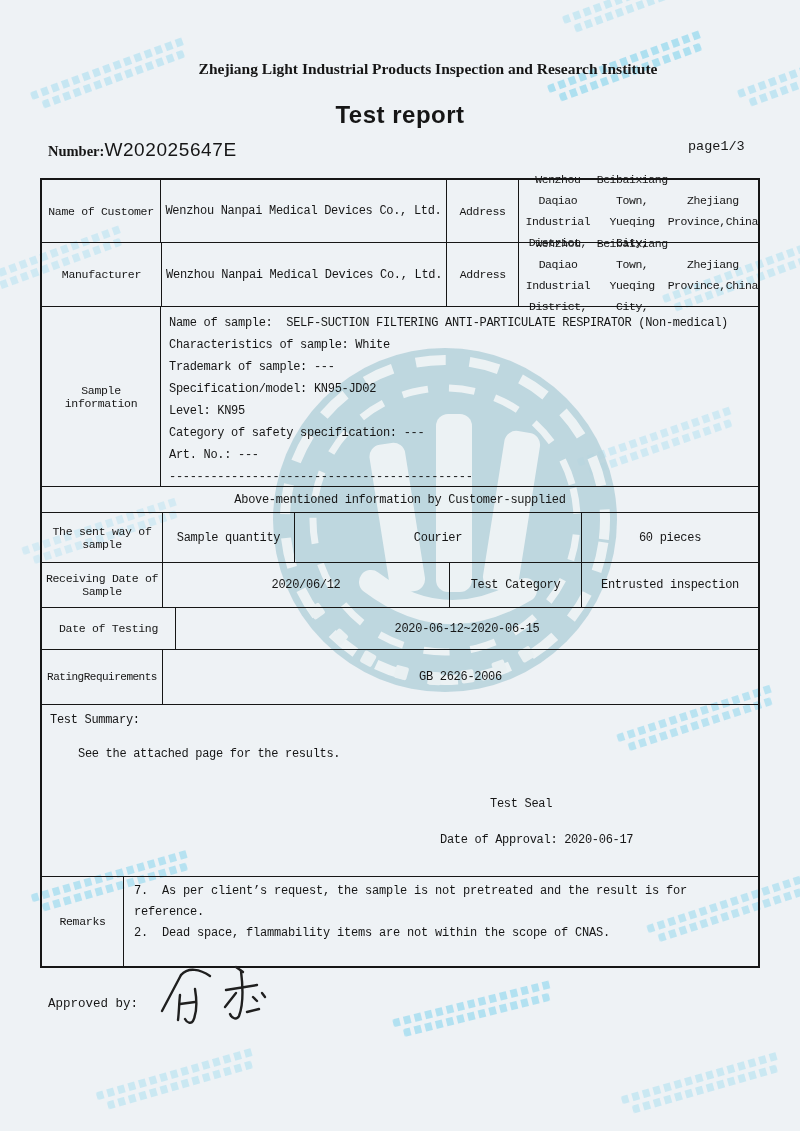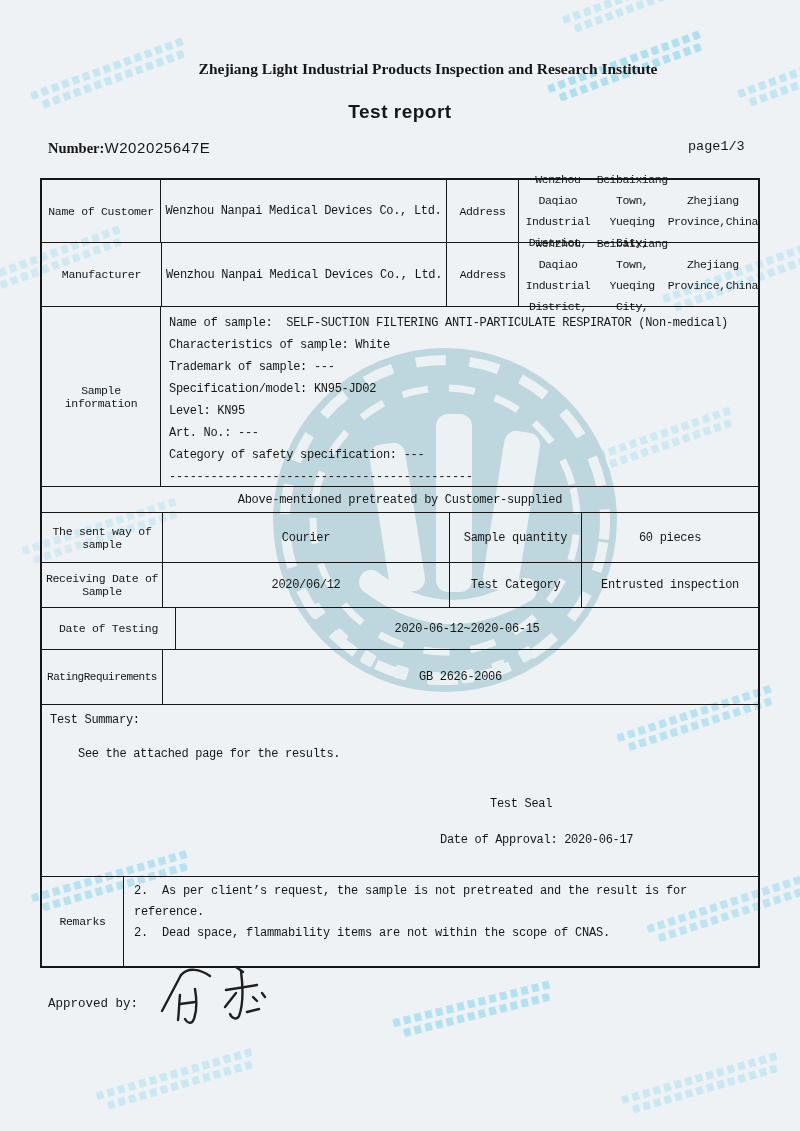--- a/index.html
+++ b/index.html
@@ -15,24 +15,24 @@
   .wm-strip i{display:block;height:8px;border-radius:2px;
     background:repeating-linear-gradient(90deg,var(--wmc) 0 7px,transparent 7px 11px);}
   .wm-strip i:first-child{width:162px;margin-bottom:4px;}
   .wm-strip i:last-child{width:150px;margin-left:8px;}
   
   .content{position:absolute;inset:0;z-index:1;}
   .abs{position:absolute;}
   .institute{left:0;top:60px;width:800px;text-align:center;
     font-family:"Liberation Serif","DejaVu Serif",serif;font-weight:bold;font-size:15.5px;padding-left:28px;}
   .title{left:0;top:101px;width:800px;text-align:center;
-    font-family:"Liberation Sans","DejaVu Sans",sans-serif;font-weight:bold;font-size:19px;letter-spacing:.5px;}
+    font-family:"Liberation Sans","DejaVu Sans",sans-serif;font-weight:bold;font-size:24px;letter-spacing:.5px;}
   .number-line{left:48px;top:139px;font-size:14px;}
   .number-label{font-family:"Liberation Serif","DejaVu Serif",serif;font-weight:bold;font-size:14.5px;}
-  .number-value{font-family:"Liberation Sans","DejaVu Sans",sans-serif;font-size:15px;letter-spacing:.6px;margin-top:16px;}
+  .number-value{font-family:"Liberation Sans","DejaVu Sans",sans-serif;font-size:19px;letter-spacing:.6px;margin-top:16px;}
   .page-ind{left:688px;top:139px;font-size:13.5px;}
   
   .report-table{position:absolute;left:40px;top:178px;width:720px;height:790px;
     border:2px solid #161616;box-sizing:border-box;display:flex;flex-direction:column;
     font-size:12px;letter-spacing:-0.3px;}
   .r{display:flex;border-bottom:1.6px solid #161616;box-sizing:border-box;flex:0 0 auto;}
   .r:last-child{border-bottom:none;}
   .c{border-right:1.6px solid #161616;box-sizing:border-box;
     display:flex;align-items:center;justify-content:center;text-align:center;}
   .c.nr{border-right:none;}
@@ -171,34 +171,34 @@
     </div>
 
     <div class="r" style="height:180px">
       <div class="c lab" style="width:119px">Sample information</div>
       <div class="c nr blk" style="width:597px">
         <span class="ln" style="display:block">Name of sample:  SELF-SUCTION FILTERING ANTI-PARTICULATE RESPIRATOR (Non-medical)</span>
         <span class="ln" style="display:block">Characteristics of sample: White</span>
         <span class="ln" style="display:block">Trademark of sample: ---</span>
         <span class="ln" style="display:block">Specification/model: KN95-JD02</span>
         <span class="ln" style="display:block">Level: KN95</span>
+        <span class="ln" style="display:block">Category of safety specification: ---</span>
         <span class="ln" style="display:block">Art. No.: ---</span>
-        <span class="ln" style="display:block">Category of safety specification: ---</span>
         <span class="ln" style="display:block">--------------------------------------------</span>
       </div>
     </div>
 
     <div class="r" style="height:26px">
-      <div class="c nr" style="width:716px">Above-mentioned pretreated by Customer-supplied</div>
+      <div class="c nr" style="width:716px">Above-mentioned information by Customer-supplied</div>
     </div>
 
     <div class="r" style="height:50px">
       <div class="c lab" style="width:121px">The sent way of sample</div>
+      <div class="c lab" style="width:132px;font-size:12px">Sample quantity</div>
       <div class="c" style="width:287px">Courier</div>
-      <div class="c lab" style="width:132px;font-size:12px">Sample quantity</div>
       <div class="c nr" style="width:176px">60 pieces</div>
     </div>
 
     <div class="r" style="height:45px">
       <div class="c lab" style="width:121px">Receiving Date of Sample</div>
       <div class="c" style="width:287px">2020/06/12</div>
       <div class="c lab" style="width:132px;font-size:12px">Test Category</div>
       <div class="c nr" style="width:176px">Entrusted inspection</div>
     </div>
 
@@ -217,21 +217,21 @@
         <span class="abs" style="left:8px;top:8px">Test Summary:</span>
         <span class="abs" style="left:36px;top:42px">See the attached page for the results.</span>
         <span class="abs" style="left:448px;top:92px">Test Seal</span>
         <span class="abs" style="left:398px;top:128px">Date of Approval: 2020-06-17</span>
       </div>
     </div>
 
     <div class="r" style="height:89px">
       <div class="c lab" style="width:82px">Remarks</div>
       <div class="c nr remarks-body" style="width:634px">
-        <span class="ln" style="display:block">2.  As per client’s request, the sample is not pretreated and the result is for reference.</span>
+        <span class="ln" style="display:block">7.  As per client’s request, the sample is not pretreated and the result is for reference.</span>
         <span class="ln" style="display:block">2.  Dead space, flammability items are not within the scope of CNAS.</span>
       </div>
     </div>
 
   </div>
 
   <div class="abs approved">Approved by:</div>
 
   <svg class="abs sig" width="130" height="85" viewBox="0 0 130 85" fill="none" stroke="#1f1f1f" stroke-width="2.4" stroke-linecap="round">
 

